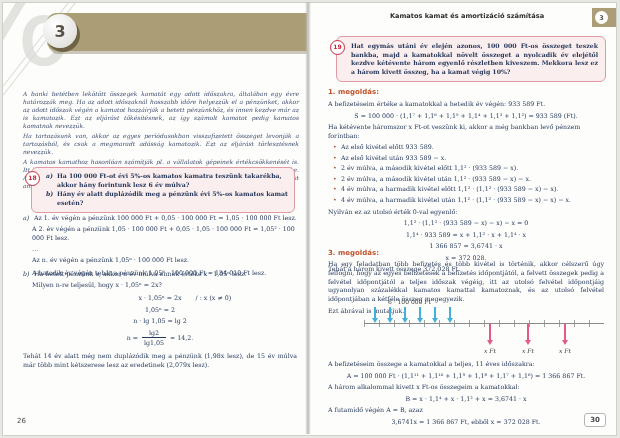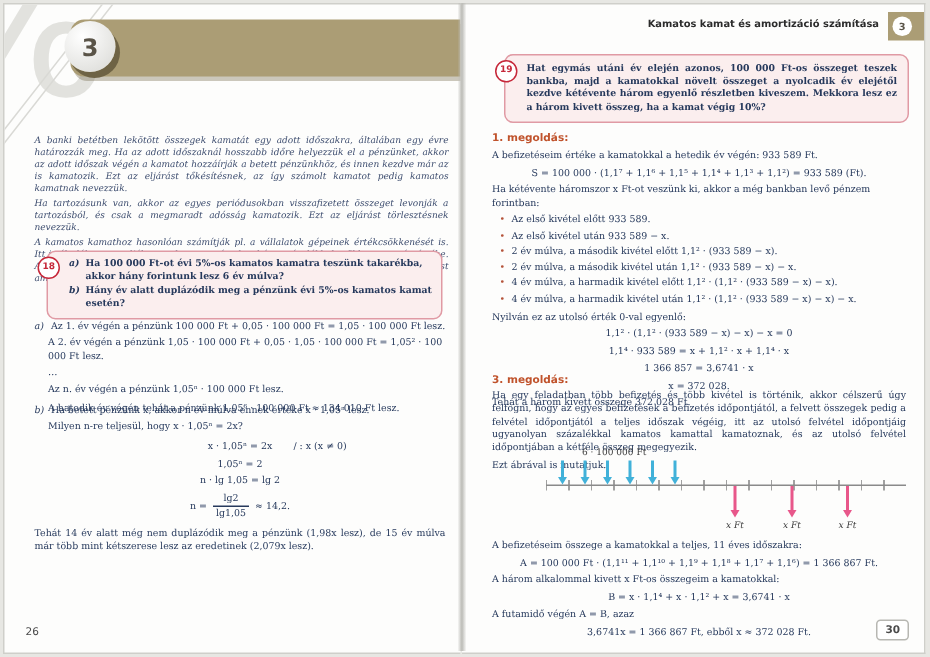--- a/index.html
+++ b/index.html
@@ -53,21 +53,21 @@
   .hang .plabel{font-style:italic;}
   .eq{text-align:center;margin:2.5px 0;}
   .eq-rel{position:relative;}
   .eq-note{position:absolute;left:63%;top:0;}
   .frac-row{display:flex;justify-content:center;align-items:center;gap:4px;margin:3px 0;}
   .frac{display:inline-flex;flex-direction:column;align-items:center;}
   .frac .den{border-top:1px solid #26395c;padding:0 2px;}
   .frac .num{padding:0 2px;}
 
   
-  .running-header{position:absolute;top:9px;right:30px;left:40px;text-align:right;
+  .running-header{position:absolute;top:9px;right:30px;left:40px;text-align:center;
     font-family:"DejaVu Sans",sans-serif;font-weight:bold;font-size:6.6px;color:#2c2c2c;z-index:1;}
   .chapter-tab{position:absolute;top:5px;right:0;width:24px;height:19px;background:#ab9d75;z-index:1;}
   .chapter-tab .tab-circle{position:absolute;left:3px;top:3px;width:13px;height:13px;border-radius:50%;
     background:#ffffff;display:flex;align-items:center;justify-content:center;
     font-family:"DejaVu Sans",sans-serif;font-weight:bold;font-size:6.5px;color:#5a5448;}
 
   .sol-heading{position:absolute;left:20px;font-family:"DejaVu Sans",sans-serif;font-weight:bold;
     font-size:7px;color:#c0532c;z-index:1;}
 
   .bullets .brow{display:flex;gap:4px;margin-bottom:1.6px;}

